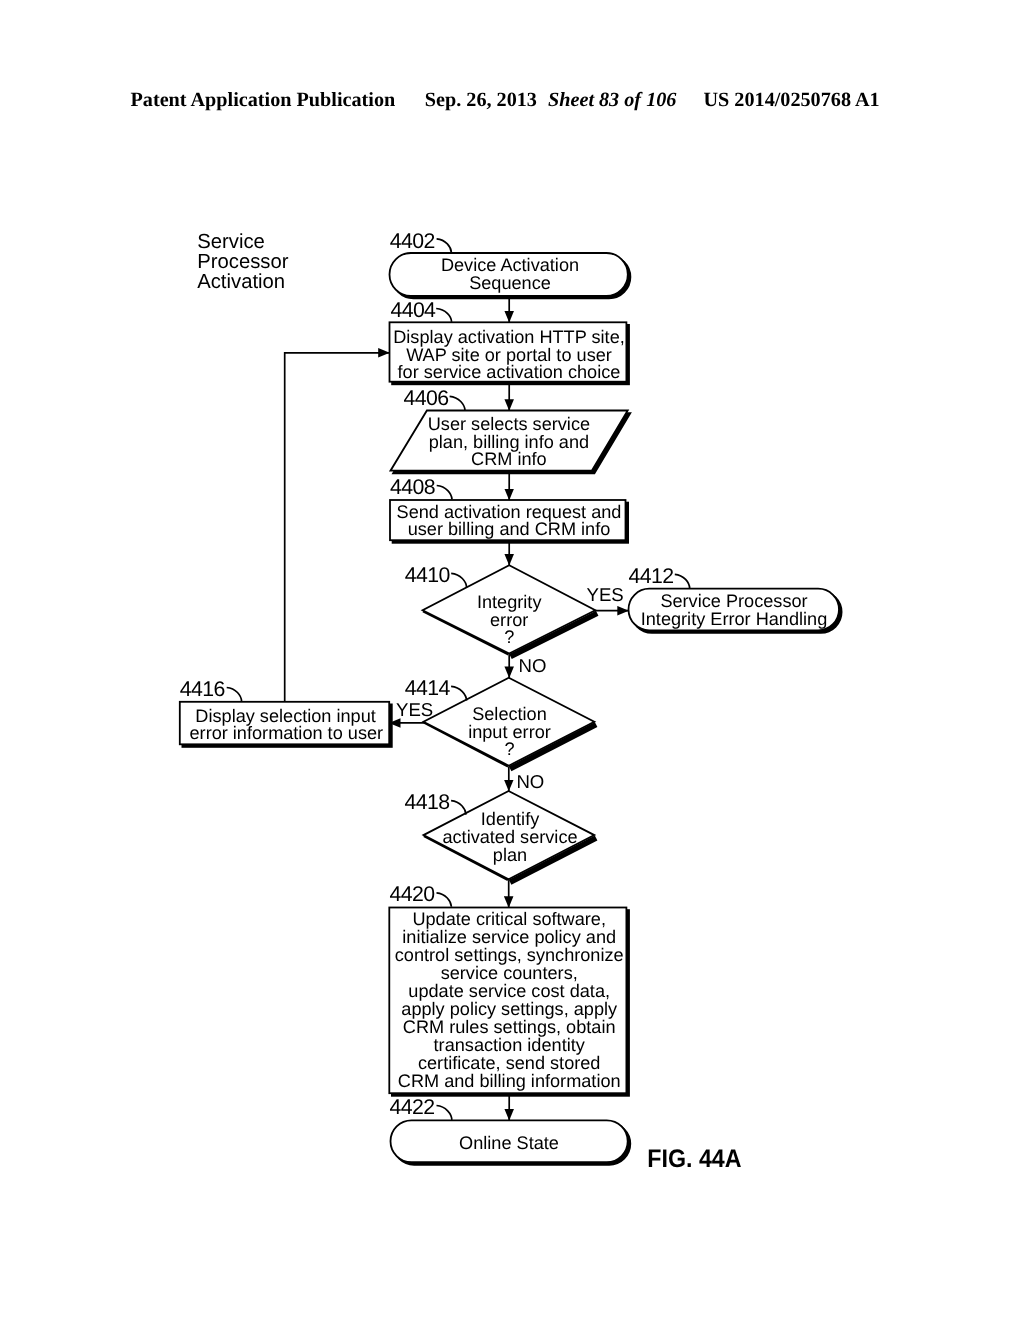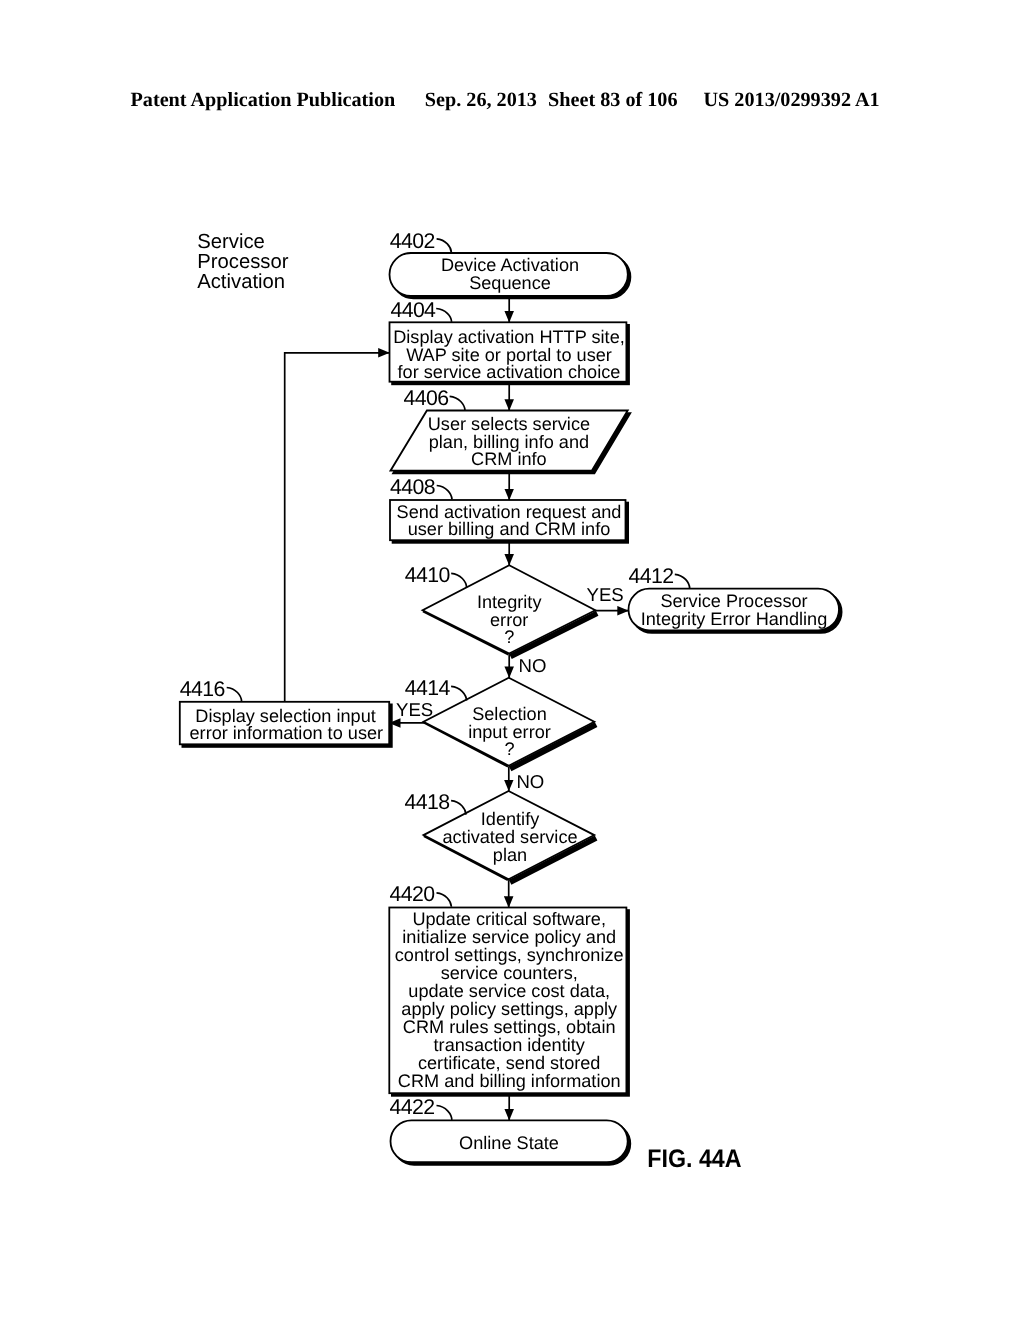--- a/index.html
+++ b/index.html
@@ -6,21 +6,21 @@
   html,body{margin:0;padding:0;background:#ffffff;}
   body{width:1024px;height:1320px;position:relative;overflow:hidden;
        font-family:"Liberation Sans",sans-serif;color:#000000;
        -webkit-font-smoothing:antialiased;}
   #page{position:absolute;left:0;top:0;width:1024px;height:1320px;background:#fff;
         filter:grayscale(1);}
   .hdr{position:absolute;white-space:nowrap;-webkit-font-smoothing:antialiased;text-rendering:geometricPrecision;
        font-family:"Liberation Serif",serif;font-weight:bold;font-size:20.2px;}
   #hdr-pub{left:130.5px;top:88.7px;}
   #hdr-date{left:424.8px;top:88.7px;text-align:center;}
-  #hdr-sheet{left:548px;top:88.7px;}
+  #hdr-sheet{left:548px;top:88.7px;font-style:italic;}
   #hdr-num{left:703.5px;top:88.7px;}
 
   svg#fig{position:absolute;left:0;top:0;width:1024px;height:1320px;
           overflow:visible;}
   svg#fig text{font-family:"Liberation Sans",sans-serif;fill:#000;
                  -webkit-font-smoothing:antialiased;text-rendering:geometricPrecision;}
   .nodetext{font-size:18.15px;}
   .reftext{font-size:21.3px;letter-spacing:-0.6px;}
   .flowtext{font-size:18.6px;}
   .figlabel{font-family:"Liberation Sans",sans-serif;font-weight:bold;font-size:25.4px;}
@@ -32,21 +32,21 @@
   .conn{fill:none;stroke:#000000;stroke-width:1.7;}
   .leader{fill:none;stroke:#000000;stroke-width:1.7;}
 </style>
 </head>
 <body>
 <div id="page">
 
 <div class="hdr" id="hdr-pub">Patent Application Publication</div>
 <div class="hdr" id="hdr-date">Sep. 26, 2013</div>
 <div class="hdr" id="hdr-sheet">Sheet 83 of 106</div>
-<div class="hdr" id="hdr-num">US 2013/0299392 A1</div>
+<div class="hdr" id="hdr-num">US 2014/0250768 A1</div>
 
 <svg id="fig" viewBox="0 0 1024 1320">
   <defs>
     <marker id="ah" viewBox="0 0 12 10" refX="11.6" refY="5" markerWidth="7.0" markerHeight="5.9" orient="auto-start-reverse" markerUnits="strokeWidth">
       <path d="M0.2,0.2 L11.8,5 L0.2,9.8 Z" fill="#000"></path>
     </marker>
   </defs>
 
   <g id="figure-body">
 

